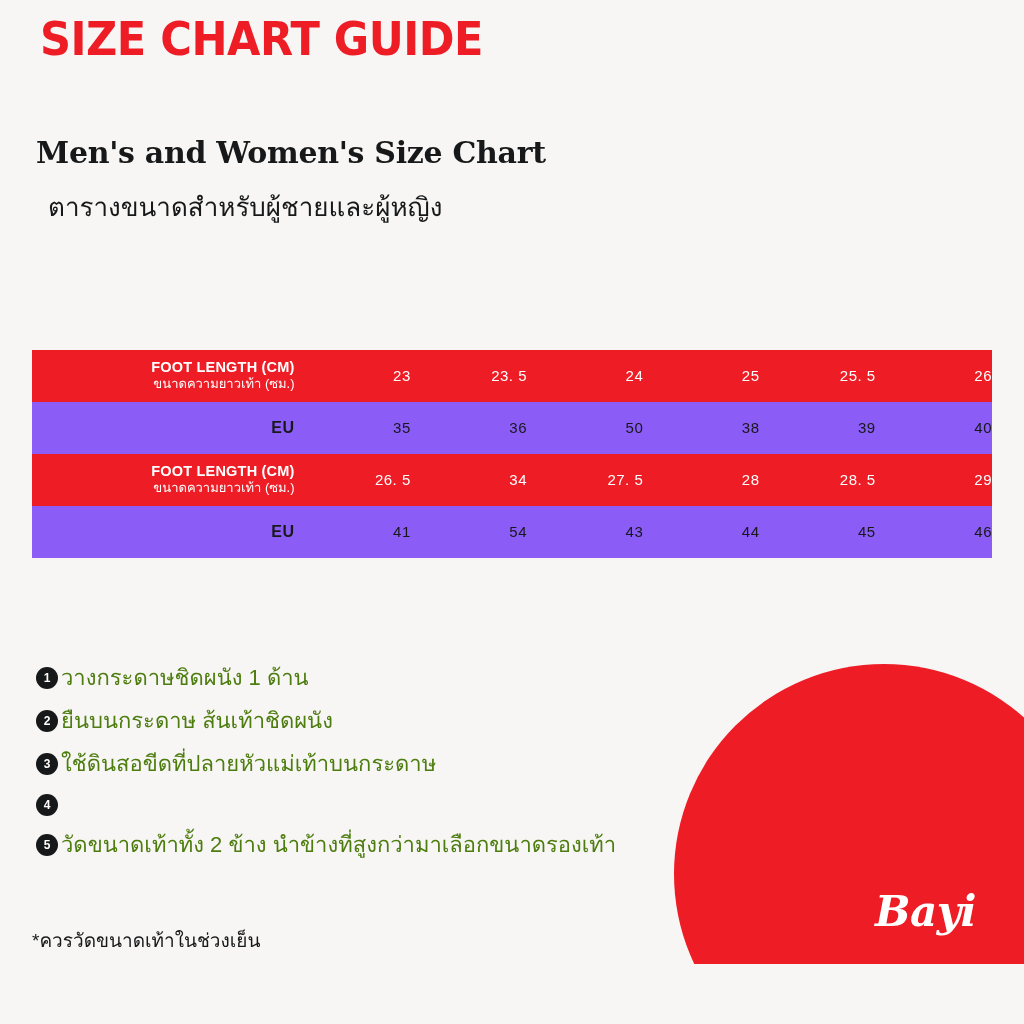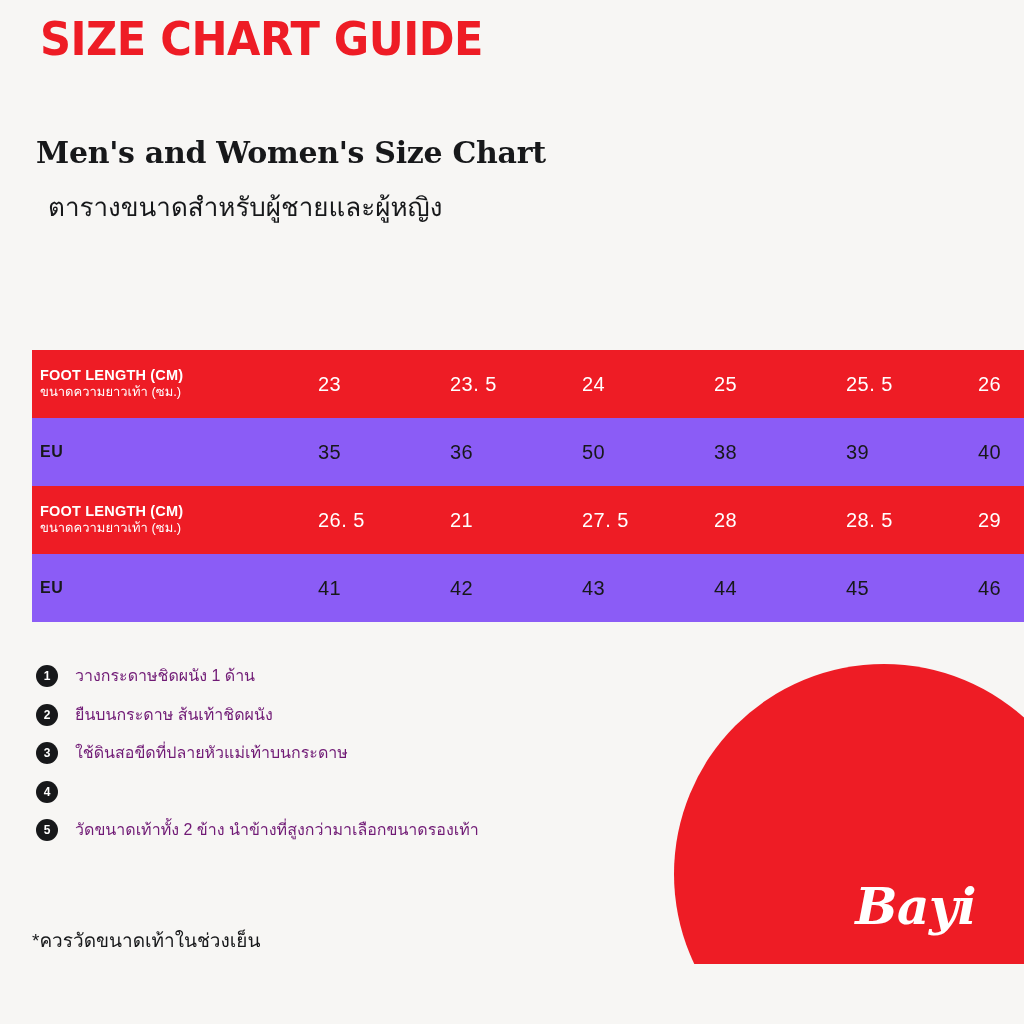--- a/index.html
+++ b/index.html
@@ -67,24 +67,24 @@
     left: 32px;
     top: 350px;
     width: 960px;
   }
   table.size-table {
     border-collapse: collapse;
     width: 960px;
     table-layout: fixed;
   }
   table.size-table td {
-    padding: 8px;
+    padding: 0;
     height: 52px;
     vertical-align: middle;
-    text-align: left;
+    text-align: right;
     font-size: 16px;
     color: #17181a;
     font-family: "Liberation Sans", sans-serif;
   }
   tr.red-row td {
     background: #ee1c25;
     color: #ffffff;
   }
   tr.white-row td {
     background: #8b5cf6;
@@ -107,21 +107,21 @@
     font-size: 13px;
     display: block;
     line-height: 1.3;
     font-family: "Liberation Sans", sans-serif;
   }
   tr.white-row td.label-cell .lbl-en {
     font-size: 16px;
     letter-spacing: 0.5px;
   }
   .val {
-    font-size: 20px;
+    font-size: 15px;
     letter-spacing: 0.5px;
   }
 
   
   .steps {
     position: absolute;
     left: 36px;
     top: 665px;
     width: 760px;
   }
@@ -138,23 +138,23 @@
     background: #17181a;
     color: #ffffff;
     font-size: 12px;
     font-weight: bold;
     display: flex;
     align-items: center;
     justify-content: center;
     font-family: "Liberation Sans", sans-serif;
   }
   .step-text {
-    margin-left: 17px;
-    font-size: 16px;
-    color: #701a75;
+    margin-left: 3px;
+    font-size: 22px;
+    color: #4d7c0f;
     font-family: "Liberation Sans", sans-serif;
     line-height: 1.2;
   }
   .note {
     position: absolute;
     left: 32px;
     top: 925px;
     font-size: 19px;
     color: #17181a;
     font-family: "Liberation Sans", sans-serif;
@@ -168,21 +168,21 @@
     width: 420px;
     height: 420px;
     border-radius: 50%;
     background: #ee1c25;
   }
   .brand-name {
     position: absolute;
     right: 48px;
     bottom: 28px;
     color: #ffffff;
-    font-size: 50px;
+    font-size: 42px;
     font-weight: bold;
     font-style: italic;
     font-family: "DejaVu Serif", serif;
     letter-spacing: -0.5px;
   }
 </style>
 </head>
 <body>
 
 <div class="page">
@@ -217,32 +217,32 @@
           <td class="val-cell"><span class="val">38</span></td>
           <td class="val-cell"><span class="val">39</span></td>
           <td class="val-cell"><span class="val">40</span></td>
         </tr>
         <tr class="red-row">
           <td class="label-cell">
             <span class="lbl-en">FOOT LENGTH (CM)</span>
             <span class="lbl-th">ขนาดความยาวเท้า (ซม.)</span>
           </td>
           <td class="val-cell"><span class="val">26. 5</span></td>
-          <td class="val-cell"><span class="val">21</span></td>
+          <td class="val-cell"><span class="val">34</span></td>
           <td class="val-cell"><span class="val">27. 5</span></td>
           <td class="val-cell"><span class="val">28</span></td>
           <td class="val-cell"><span class="val">28. 5</span></td>
           <td class="val-cell"><span class="val">29</span></td>
         </tr>
         <tr class="white-row">
           <td class="label-cell">
             <span class="lbl-en">EU</span>
           </td>
           <td class="val-cell"><span class="val">41</span></td>
-          <td class="val-cell"><span class="val">42</span></td>
+          <td class="val-cell"><span class="val">54</span></td>
           <td class="val-cell"><span class="val">43</span></td>
           <td class="val-cell"><span class="val">44</span></td>
           <td class="val-cell"><span class="val">45</span></td>
           <td class="val-cell"><span class="val">46</span></td>
         </tr>
       </tbody>
     </table>
   </div>
 
   <div class="steps">

